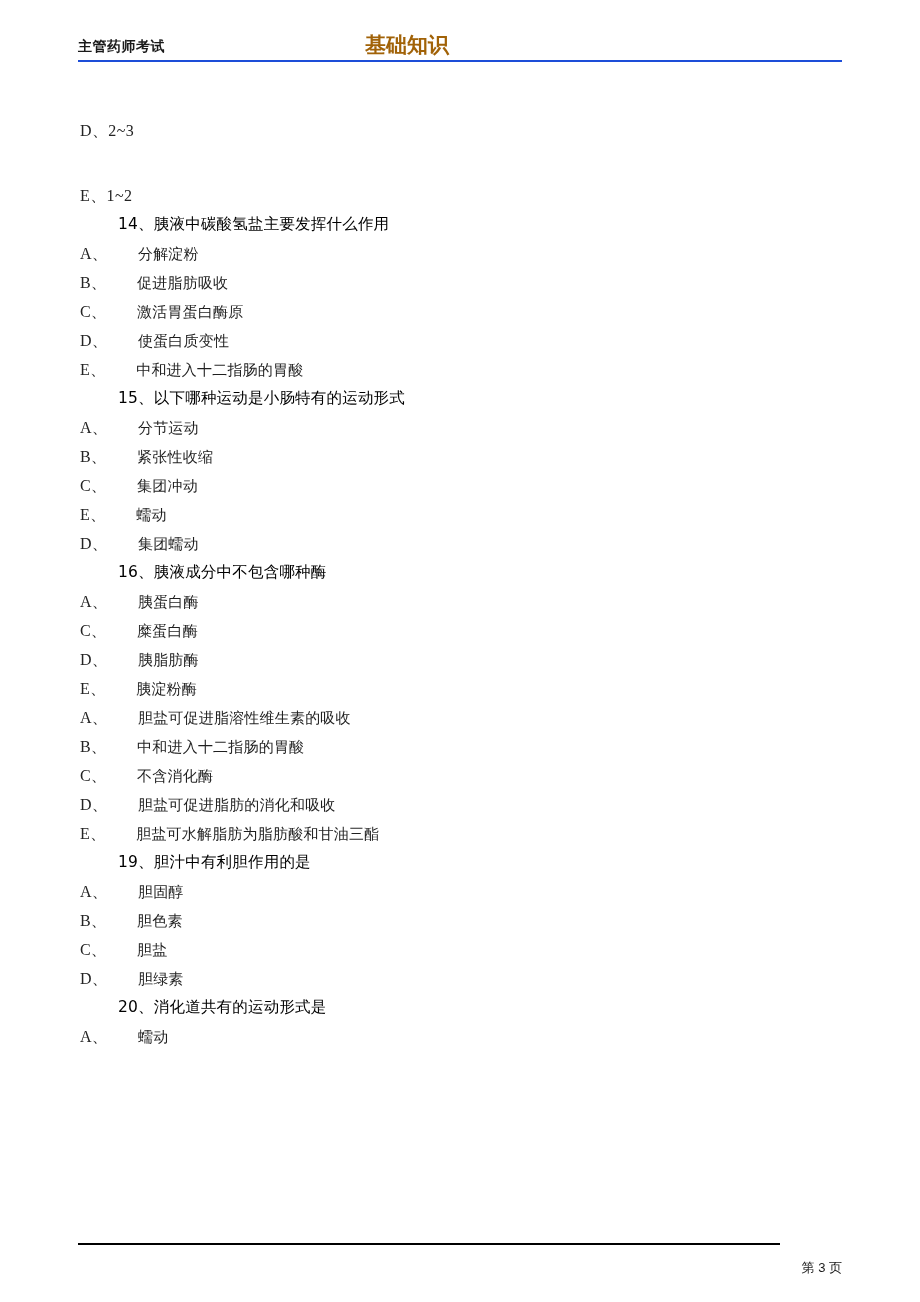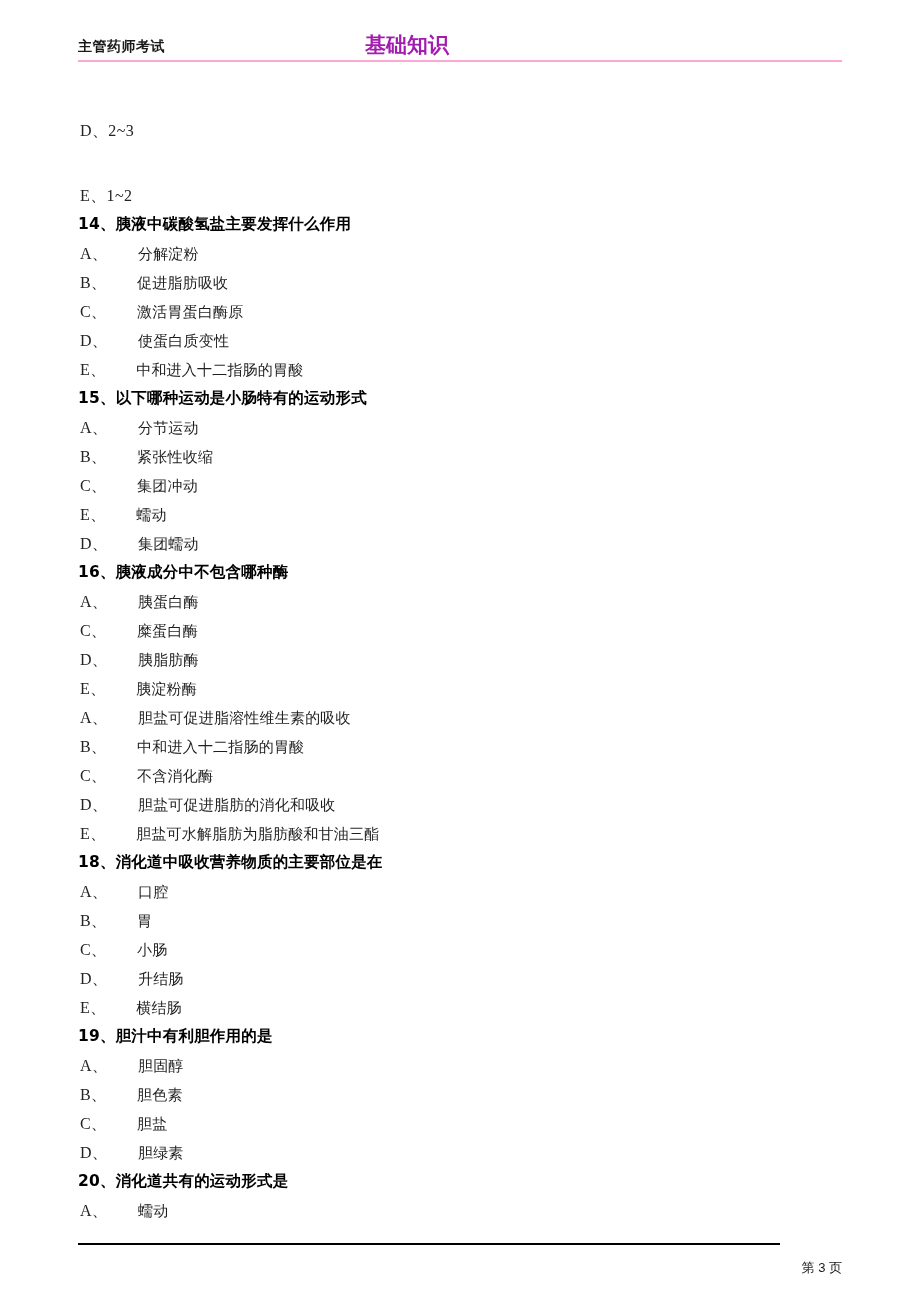--- a/index.html
+++ b/index.html
@@ -20,21 +20,21 @@
     box-sizing: border-box;
   }
 
   
   .page-header {
     position: absolute;
     left: 78px;
     top: 30px;
     width: 764px;
     height: 32px;
-    border-bottom: 2px solid #f9a8d4;
+    border-bottom: 2px solid #1d4ed8;
     box-sizing: border-box;
   }
   .header-left {
     position: absolute;
     left: 0;
     bottom: 4px;
     font-family: "DejaVu Serif", "Liberation Serif", serif;
     font-size: 14px;
     font-weight: 700;
     letter-spacing: 0.5px;
@@ -42,21 +42,21 @@
     white-space: nowrap;
   }
   .header-center {
     position: absolute;
     left: 287px;
     bottom: 1px;
     font-family: "DejaVu Sans", "Liberation Sans", sans-serif;
     font-size: 21px;
     font-weight: 700;
     letter-spacing: 0px;
-    color: #a21caf;
+    color: #a16207;
     white-space: nowrap;
   }
 
   
   .content {
     position: absolute;
     left: 78px;
     top: 80px;
     width: 764px;
   }
@@ -65,24 +65,25 @@
     padding: 0;
   }
   .line {
     line-height: 29px;
     height: 29px;
     white-space: nowrap;
     font-size: 16px;
   }
   .q-title {
     font-family: "DejaVu Sans", "Liberation Sans", sans-serif;
-    font-weight: 700;
+    font-weight: 400;
     font-size: 15.5px;
     color: #000000;
     letter-spacing: 0.2px;
+    margin-left: 40px;
   }
   .q-option {
     font-family: "Liberation Serif", "DejaVu Serif", serif;
     font-weight: 400;
     font-size: 16px;
     color: #242424;
     padding-left: 2px;
     letter-spacing: 0.2px;
   }
   .opt-letter {
@@ -169,28 +170,20 @@
           <div class="line q-option"><span class="opt-letter">E、</span><span class="opt-text">胰淀粉酶</span></div>
         </div>
         <div class="q-block">
           <div class="line q-option"><span class="opt-letter">A、</span><span class="opt-text">胆盐可促进脂溶性维生素的吸收</span></div>
           <div class="line q-option"><span class="opt-letter">B、</span><span class="opt-text">中和进入十二指肠的胃酸</span></div>
           <div class="line q-option"><span class="opt-letter">C、</span><span class="opt-text">不含消化酶</span></div>
           <div class="line q-option"><span class="opt-letter">D、</span><span class="opt-text">胆盐可促进脂肪的消化和吸收</span></div>
           <div class="line q-option"><span class="opt-letter">E、</span><span class="opt-text">胆盐可水解脂肪为脂肪酸和甘油三酯</span></div>
         </div>
         <div class="q-block">
-          <div class="line q-title">18、消化道中吸收营养物质的主要部位是在</div>
-          <div class="line q-option"><span class="opt-letter">A、</span><span class="opt-text">口腔</span></div>
-          <div class="line q-option"><span class="opt-letter">B、</span><span class="opt-text">胃</span></div>
-          <div class="line q-option"><span class="opt-letter">C、</span><span class="opt-text">小肠</span></div>
-          <div class="line q-option"><span class="opt-letter">D、</span><span class="opt-text">升结肠</span></div>
-          <div class="line q-option"><span class="opt-letter">E、</span><span class="opt-text">横结肠</span></div>
-        </div>
-        <div class="q-block">
           <div class="line q-title">19、胆汁中有利胆作用的是</div>
           <div class="line q-option"><span class="opt-letter">A、</span><span class="opt-text">胆固醇</span></div>
           <div class="line q-option"><span class="opt-letter">B、</span><span class="opt-text">胆色素</span></div>
           <div class="line q-option"><span class="opt-letter">C、</span><span class="opt-text">胆盐</span></div>
           <div class="line q-option"><span class="opt-letter">D、</span><span class="opt-text">胆绿素</span></div>
         </div>
         <div class="q-block">
           <div class="line q-title">20、消化道共有的运动形式是</div>
           <div class="line q-option"><span class="opt-letter">A、</span><span class="opt-text">蠕动</span></div>
         </div>

